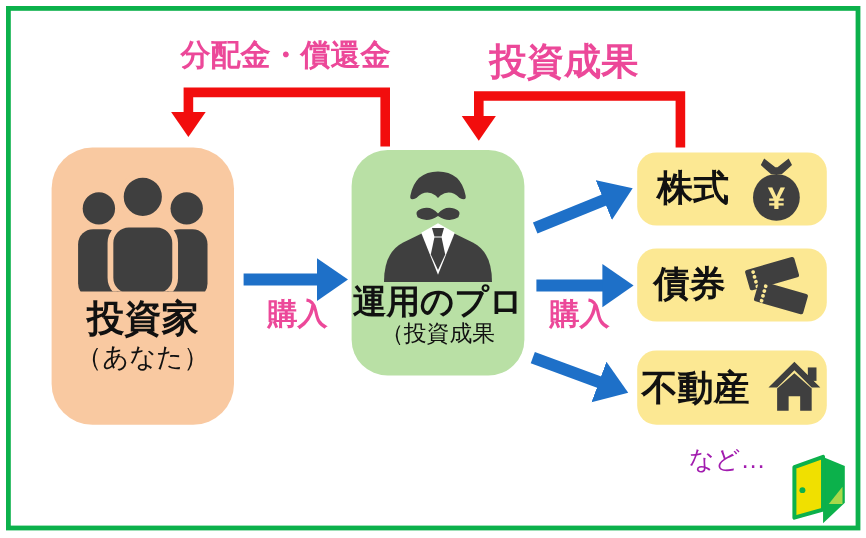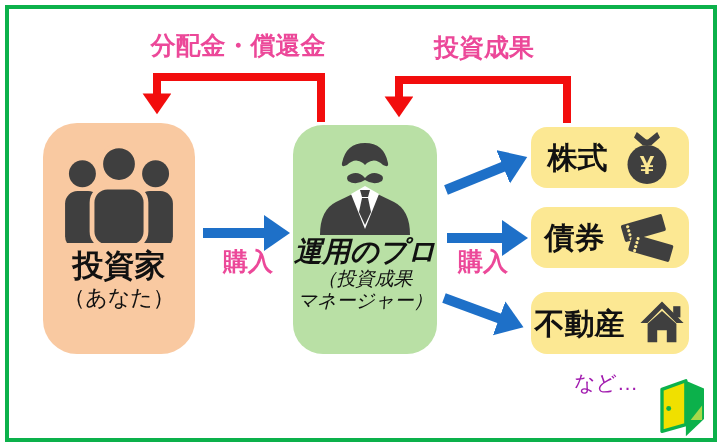--- a/index.html
+++ b/index.html
@@ -19,21 +19,21 @@
   .node{
     position:absolute;display:flex;flex-direction:column;align-items:center;
     box-sizing:border-box;
   }
   .node .icon{flex:0 0 auto;}
   .node-title{font-weight:bold;color:#111;line-height:1.1;white-space:nowrap;}
   .node-sub{color:#111;line-height:1.15;white-space:nowrap;}
   .investor{left:43px;top:123px;width:152px;height:231px;background:#f9c9a1;border-radius:34px;padding-top:16px;}
   .investor .node-title{font-size:31px;margin-top:6px;}
   .investor .node-sub{font-size:22px;margin-top:2px;}
-  .manager{left:293px;top:125px;width:144px;height:229px;background:#b9e0a5;border-radius:30px;padding-top:10px;font-style:italic;}
+  .manager{left:293px;top:125px;width:144px;height:188px;background:#b9e0a5;border-radius:30px;padding-top:10px;}
   .manager .node-title{font-size:28px;margin-top:2px;}
   .manager .node-sub{font-size:19px;}
   .asset{
     position:absolute;left:531px;width:158px;background:#fce893;border-radius:16px;
     display:flex;flex-direction:row;align-items:center;justify-content:center;gap:13px;
   }
   .asset .node-title{font-size:30px;}
   .asset-1{top:127px;height:61px;}
   .asset-2{top:207px;height:61px;}
   .asset-3{top:292px;height:62px;border-radius:16px;}
@@ -64,21 +64,21 @@
     <line x1="203" y1="233" x2="266" y2="233" stroke="#1e70c8" stroke-width="10" marker-end="url(#mb)"></line>
 
     <line x1="446" y1="190" x2="505" y2="166" stroke="#1e70c8" stroke-width="10" marker-end="url(#mb)"></line>
 
     <line x1="447" y1="238" x2="504" y2="238" stroke="#1e70c8" stroke-width="10" marker-end="url(#mb)"></line>
 
     <line x1="444" y1="298" x2="501" y2="319" stroke="#1e70c8" stroke-width="10" marker-end="url(#mb)"></line>
   </svg>
 
   <div class="flow-label" style="left:140px;top:29px;width:196px;font-size:25px;">分配金・償還金</div>
-  <div class="flow-label" style="left:416px;top:31px;width:136px;font-size:25px;">投資成果</div>
+  <div class="flow-label" style="left:402px;top:31px;width:136px;font-size:31px;">投資成果</div>
   <div class="flow-label" style="left:203px;top:245px;width:90px;font-size:25px;">購入</div>
   <div class="flow-label" style="left:438px;top:245px;width:90px;font-size:25px;">購入</div>
 
   <div class="node investor">
     <svg class="icon" width="126" height="104" viewBox="0 0 130 108">
       <g fill="#3f3f3f">
         <circle cx="27" cy="36" r="14"></circle>
         <rect x="9" y="54" width="37" height="60" rx="13"></rect>
         <circle cx="103" cy="36" r="14"></circle>
         <rect x="84" y="54" width="37" height="60" rx="13"></rect>
@@ -94,21 +94,20 @@
     <svg class="icon" width="112" height="100" viewBox="0 0 110 100">
       <path d="M32,28 Q36,8 55,8 Q74,8 78,28 Q79,33 73,30 Q65,22 57,28 L55,30 L53,28 Q45,22 37,30 Q31,33 32,28 Z" fill="#3f3f3f"></path>
       <path d="M55,43 Q49,36 41,39 Q35,41 38,46 Q46,51 55,45 Q64,51 72,46 Q75,41 69,39 Q61,36 55,43 Z" fill="#3f3f3f"></path>
       <path d="M55,53 L26,67 Q10,75 10,100 L100,100 Q100,75 84,67 Z" fill="#3f3f3f"></path>
       <polygon points="41,59 55,94 69,59 55,51" fill="#ffffff"></polygon>
       <polygon points="50,55 60,55 58,62 52,62" fill="#3f3f3f"></polygon>
       <polygon points="52,63 58,63 61,77 55,90 49,77" fill="#3f3f3f"></polygon>
     </svg>
     <div class="node-title">運用のプロ</div>
     <div class="node-sub">（投資成果</div>
-    <div class="node-sub">マネージャー）</div>
   </div>
 
   <div class="asset asset-1">
     <div class="node-title">株式</div>
     <svg width="52" height="56" viewBox="0 0 56 58">
       <polygon points="17,1 27,9 29,9 39,1 42,7 33,15 23,15 14,7" fill="#3f3f3f"></polygon>
       <circle cx="28" cy="36" r="21" fill="#3f3f3f"></circle>
       <text x="28" y="46" font-size="28" font-weight="bold" text-anchor="middle" fill="#fce893" font-family="'Liberation Sans',sans-serif">¥</text>
     </svg>
   </div>

